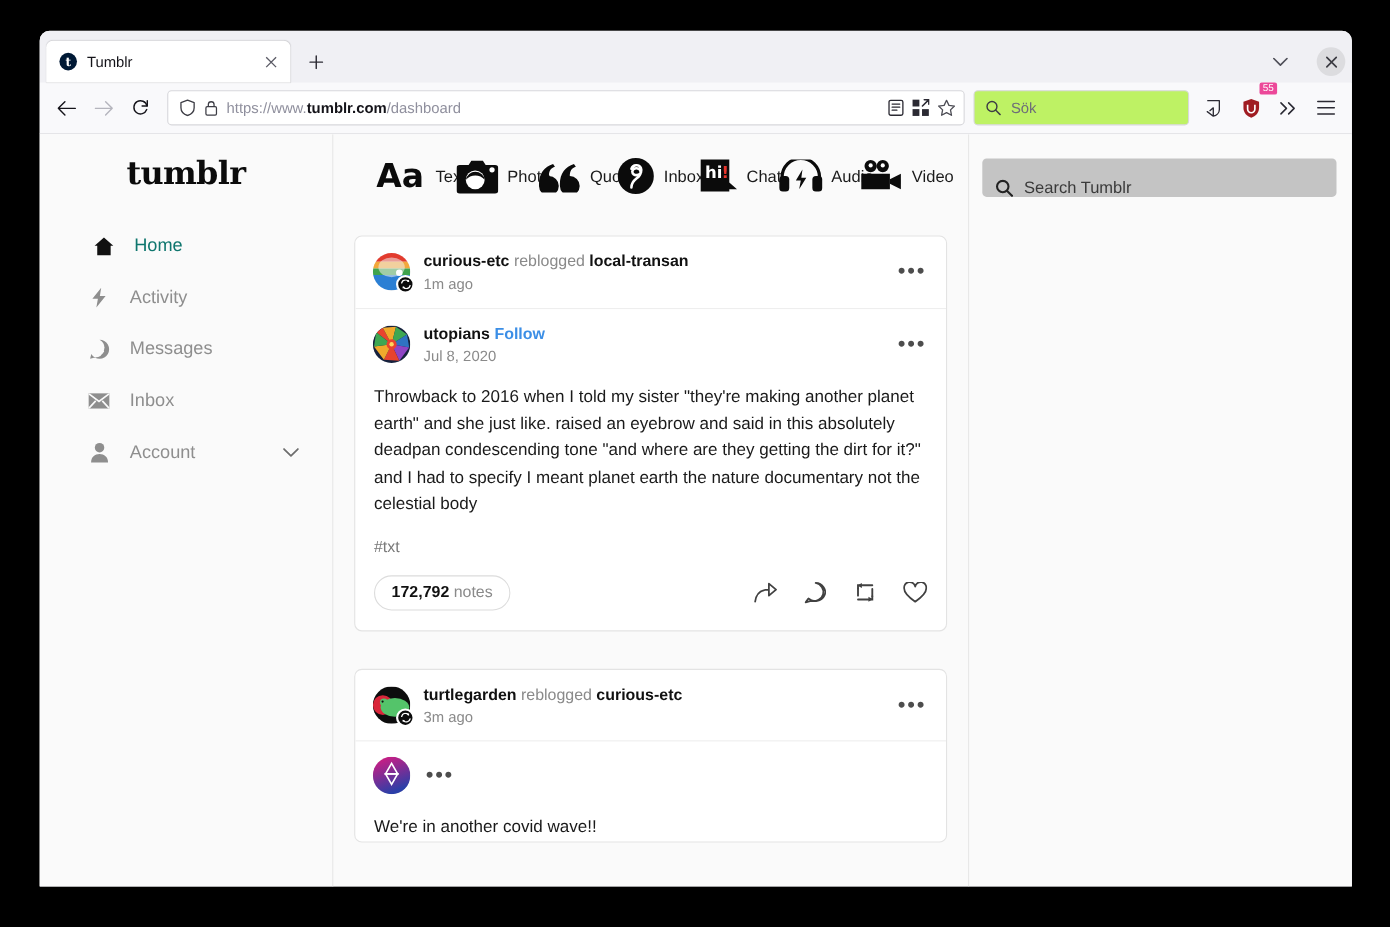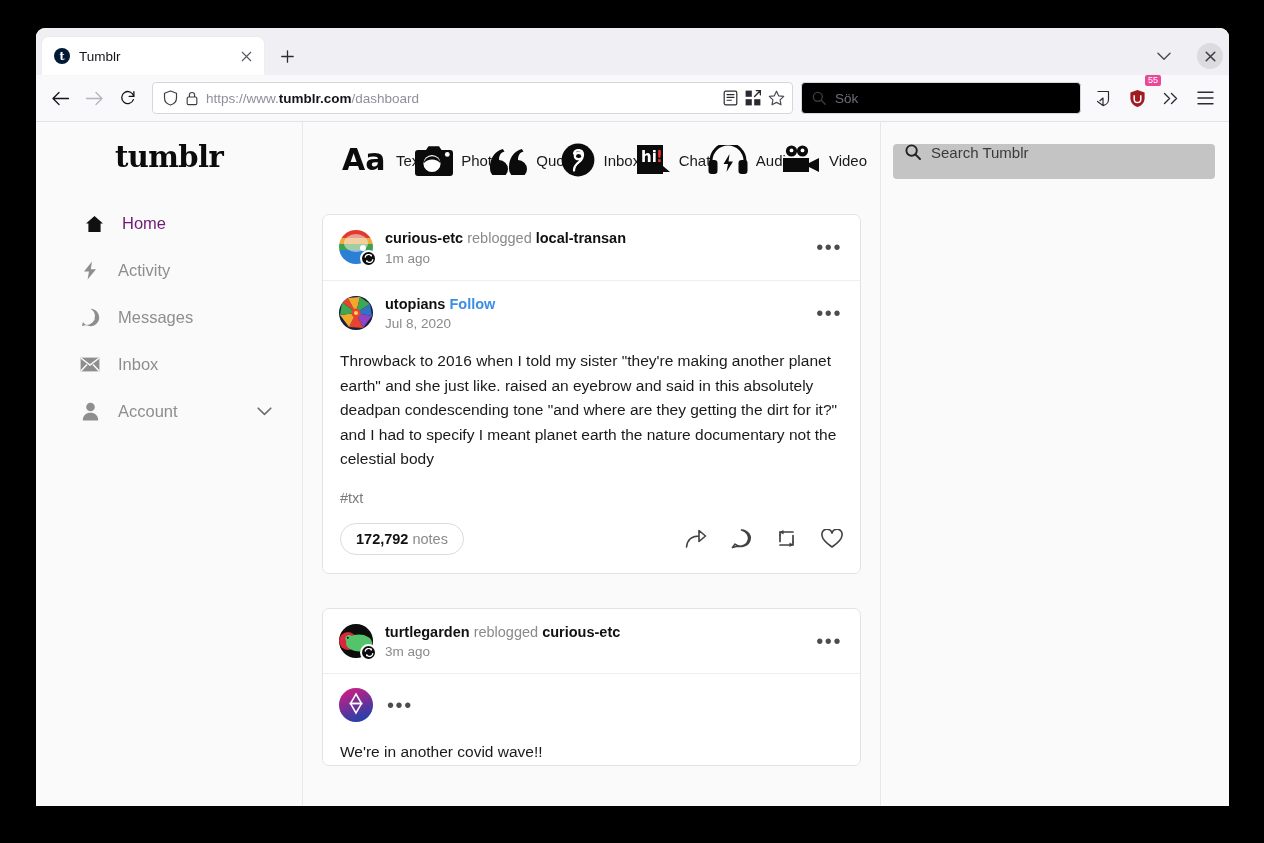--- a/index.html
+++ b/index.html
@@ -99,22 +99,22 @@
     min-width: 0;
   }
   .url-text {
     flex: 1; font-size: 13.5px; color: #8f8f9d;
     white-space: nowrap; overflow: hidden;
     font-family: "Liberation Sans", sans-serif;
   }
   .url-text b { color: #15141a; font-weight: 600; }
   .url-icons { display: flex; align-items: center; gap: 7px; }
   .searchbar {
-    width: 280px; height: 32px;
-    background: #000000; border: 1px solid #d7d7db;
+    width: 196px; height: 32px;
+    background: #bef264; border: 1px solid #d7d7db;
     border-radius: 4px;
     display: flex; align-items: center;
     padding: 0 10px; gap: 9px;
     margin-right: 4px;
   }
   .searchbar .ph { font-size: 13.5px; color: #6e6e79; }
   .ext-badge { position: relative; }
   .ext-count {
     position: absolute; top: -7px; right: -8px;
     background: #ec4899; color: #fff;
@@ -146,21 +146,21 @@
     font-size: 29px;
     letter-spacing: -0.6px;
     color: #0b0b0b;
     margin-bottom: 26px;
   }
   .nav-item {
     display: flex; align-items: center;
     height: 47px; padding-left: 44px; gap: 18px;
     color: #8e8e8e; font-size: 16.5px;
   }
-  .nav-item.active { color: #701a75; padding-left: 48px; }
+  .nav-item.active { color: #0f766e; padding-left: 48px; }
   .nav-item .ico { width: 20px; display: flex; align-items: center; justify-content: center; }
   .nav-item .chev { margin-left: auto; margin-right: 30px; color: #8e8e8e; }
 
   
   .center {
     width: 578px; flex: 0 0 578px;
     border-right: 1px solid #e8e8e8;
     padding: 0 19px;
     overflow: hidden;
   }
@@ -646,21 +646,21 @@
         </div>
 
         <div class="post-body">
           <p>We're in another covid wave!!</p>
         </div>
       </div>
 
     </div>
 
     <div style="flex:1; padding:22px 14px 0 12px;">
-      <div style="display:flex; align-items:flex-start; gap:10px; height:35px; background:#c4c4c4; border-radius:4px; padding:0 12px;">
+      <div style="display:flex; align-items:flex-end; gap:10px; height:35px; background:#c4c4c4; border-radius:4px; padding:0 12px;">
         <span>
           <svg width="16" height="16" viewBox="0 0 16 16">
               <circle cx="6.6" cy="6.6" r="5.2" stroke="#222" stroke-width="1.9" fill="none"></circle>
               <path d="M10.6 10.6 L15 15" stroke="#222" stroke-width="1.9" stroke-linecap="round"></path>
             </svg>
         </span>
         <span style="font-size:15px; color:#3a3a3a;">Search Tumblr</span>
       </div>
     </div>
 

